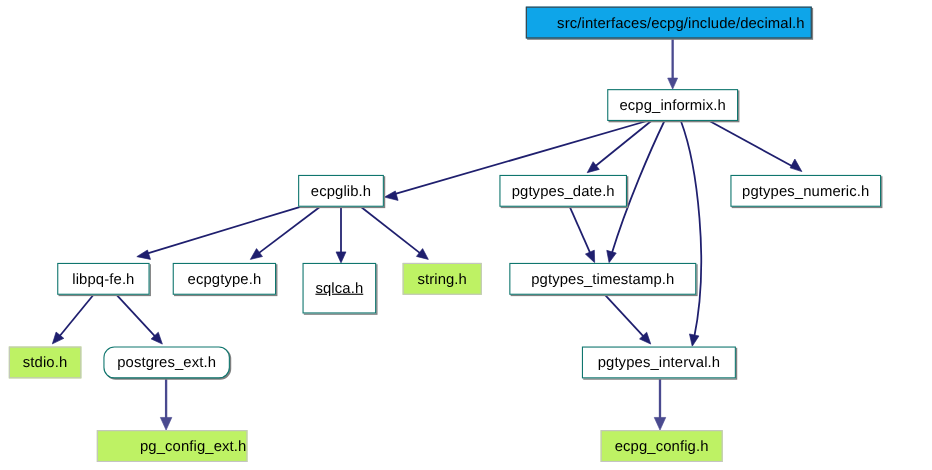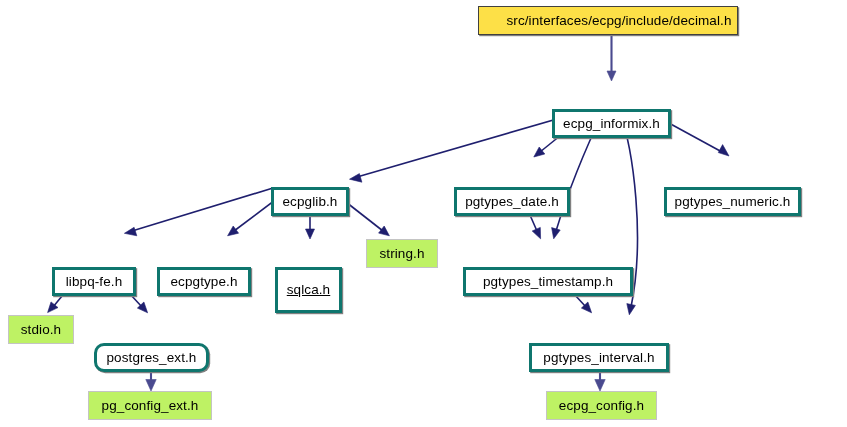--- a/index.html
+++ b/index.html
@@ -39,30 +39,29 @@
     justify-content: center;
     background: #ffffff;
     border: 1px solid #000000;
     color: #000000;
     font-size: 13.5px;
     line-height: 1;
     white-space: nowrap;
     letter-spacing: 0.1px;
   }
   .node-box.kind-root {
-    background: #fde047;
+    background: #0ea5e9;
     border: 1px solid #404040;
     box-shadow: 1.2px 1.2px 0 0 #808080;
     padding-left: 22px;
   }
   .node-box.kind-local {
     background: #ffffff;
-    border: 3px solid #0f766e;
+    border: 1px solid #0f766e;
     box-shadow: 1.2px 1.2px 0 0 #808080;
-    margin-top: 28px;
   }
   .node-box.kind-system {
     background: #bef264;
     border: 1px solid #c4c4c4;
   }
   .node-label {
     pointer-events: none;
   }
 </style>
 </head>
@@ -170,21 +169,21 @@
       </div>
       <div class="node-box kind-system" style="left: 8px; top: 315px; width: 66px; height: 29px;">
         <span class="node-label">stdio.h</span>
       </div>
       <div class="node-box kind-local" style="left: 94px; top: 315px; width: 115px; height: 29px; border-radius: 10px;">
         <span class="node-label">postgres_ext.h</span>
       </div>
       <div class="node-box kind-local" style="left: 529px; top: 315px; width: 140px; height: 29px;">
         <span class="node-label">pgtypes_interval.h</span>
       </div>
-      <div class="node-box kind-system" style="left: 88px; top: 391px; width: 124px; height: 29px;">
+      <div class="node-box kind-system" style="left: 88px; top: 391px; width: 137px; height: 29px; justify-content: flex-end;">
         <span class="node-label">pg_config_ext.h</span>
       </div>
       <div class="node-box kind-system" style="left: 546px; top: 391px; width: 111px; height: 29px;">
         <span class="node-label">ecpg_config.h</span>
       </div>
     </div>
 
 </div>
 
 </body></html>

